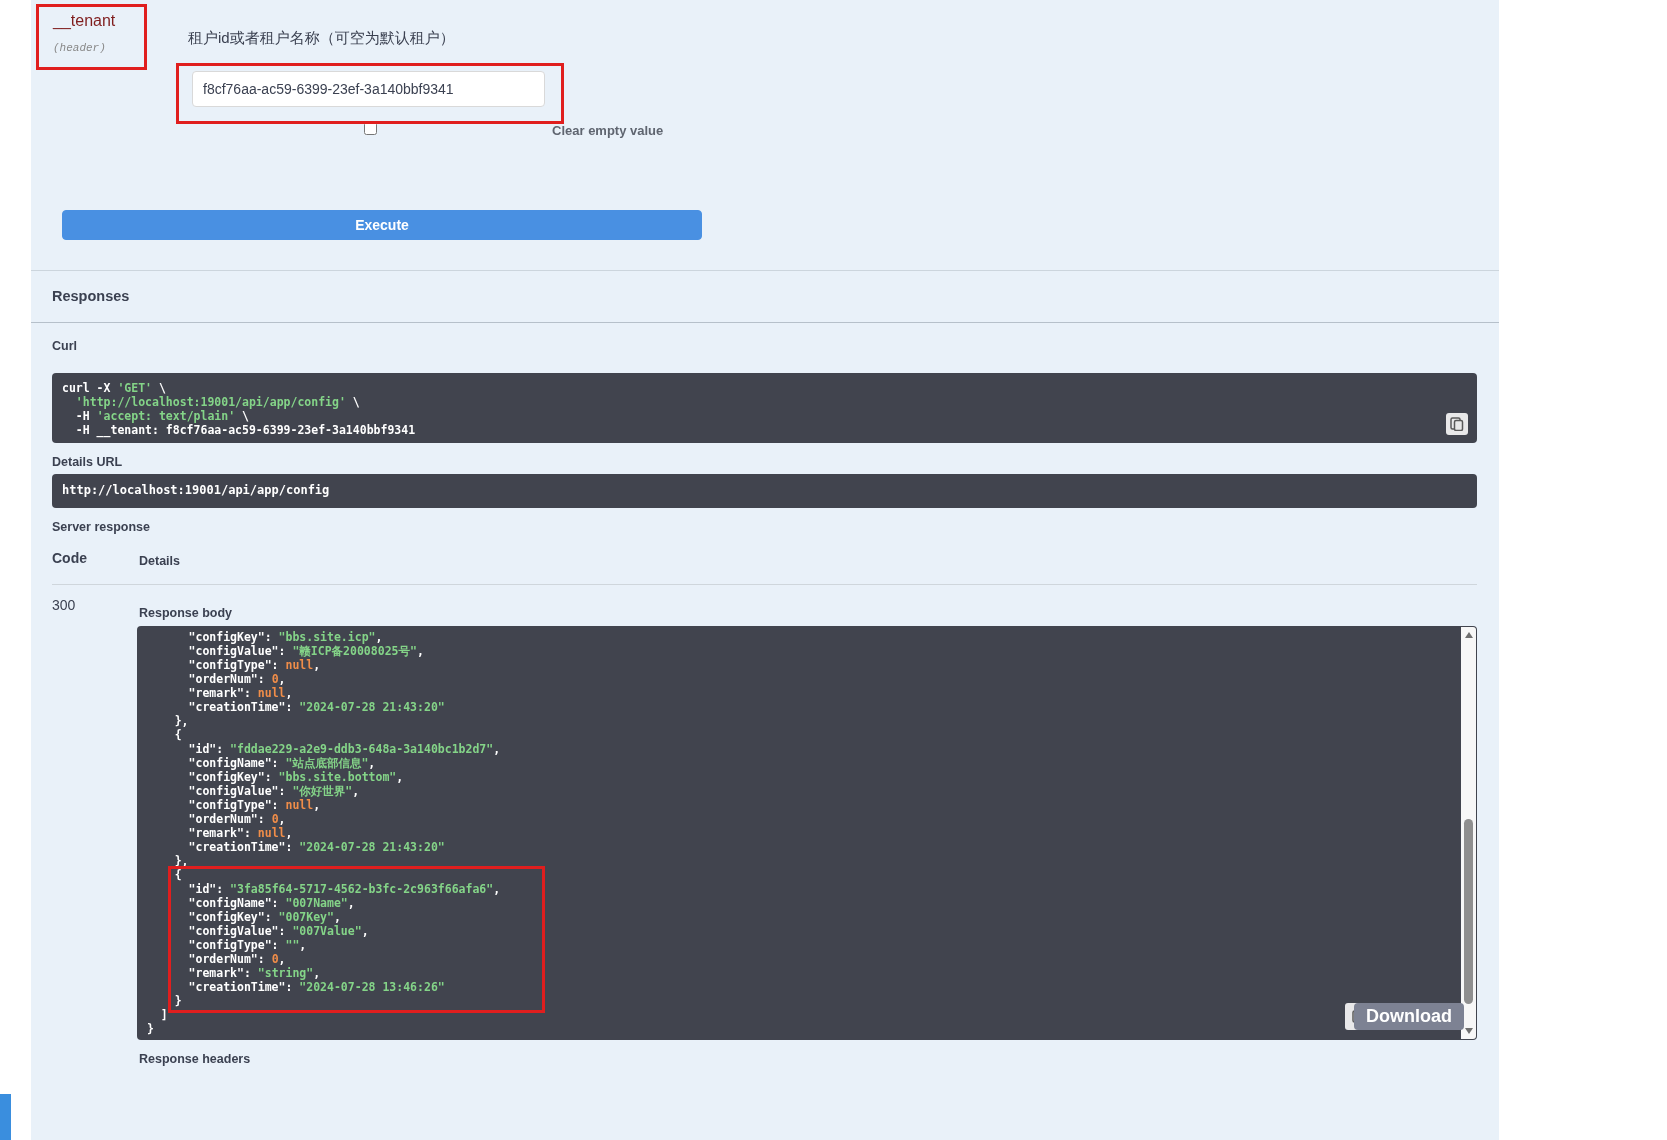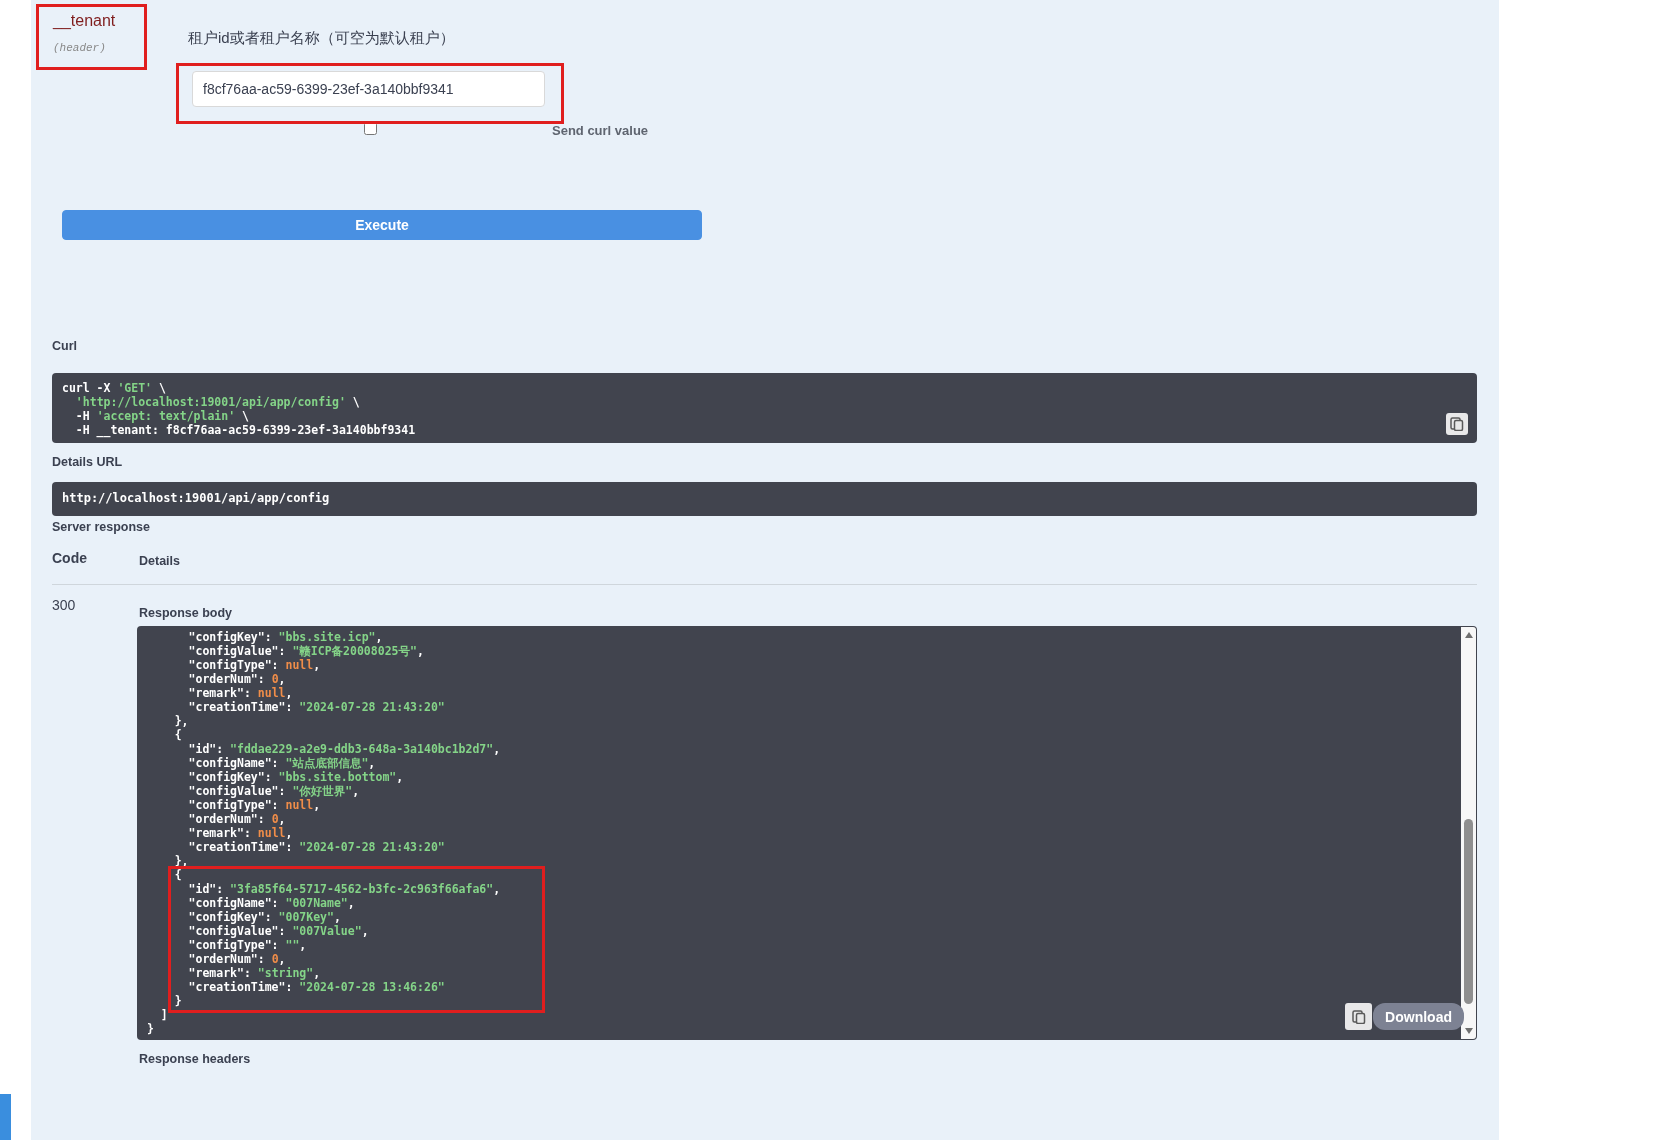--- a/index.html
+++ b/index.html
@@ -54,21 +54,21 @@
   .body-label { left:139px; top:606px; }
   .headers-label { left:139px; top:1052px; }
 
   
   .code-block { position:absolute; background:#41444e; border-radius:4px; color:#fff;
                 font-family:"DejaVu Sans Mono","Liberation Mono", monospace;
                 font-weight:bold; overflow:hidden; }
   .curl-block { left:52px; top:373px; width:1425px; height:70px; padding:8px 10px;
                 font-size:11.5px; line-height:14px; }
   .requrl-block { left:52px; top:474px; width:1425px; height:34px; padding:9px 10px;
-                  font-size:12px; line-height:15px;margin-top:8px; }
+                  font-size:12px; line-height:15px; }
   .response-block { left:137px; top:626px; width:1340px; height:414px; padding:4px 10px;
                     font-size:11.5px; line-height:14px; }
   .tokens { white-space:pre; font:inherit; }
   .code-line { white-space:pre; height:14px; }
   .tok-w { color:#ffffff; }
   .tok-g { color:#84d488; }
   .tok-o { color:#f08d49; }
 
   .box-json { left:31px; top:240px; width:377px; height:147px; }
 
@@ -81,44 +81,47 @@
   .scroll-arrow.down { bottom:5px; border-top:6px solid #6f6f6f; }
   .scroll-thumb { position:absolute; left:3px; width:9px; top:192px; height:185px;
                   background:#8f8f8f; border-radius:5px; }
 
   
   .copy-btn { position:absolute; display:flex; align-items:center; justify-content:center;
               background:rgba(255,255,255,0.88); border:none; border-radius:3px; cursor:pointer; z-index:5; }
   .curl-copy { right:9px; bottom:8px; width:22px; height:22px; }
   .body-copy { right:105px; bottom:10px; width:27px; height:27px; }
   .download-btn { position:absolute; right:13px; bottom:10px; height:27px; padding:0 12px;
-                  background:#7d8293; color:#fff; font-weight:bold; font-size:14px;
-                  border:none; border-radius:12px; cursor:pointer; z-index:5;
+                  background:#7d8293; color:#fff; font-weight:bold; font-size:18px;
+                  border:none; border-radius:4px; cursor:pointer; z-index:5;
                   font-family:"Liberation Sans", sans-serif; }
 
   .corner-accent { position:absolute; left:0; top:1094px; width:11px; height:46px; background:#3a8ede; }
 </style>
 </head>
 <body>
 
 <div class="screen">
   <div class="panel"></div>
 
   <div class="red-box box-param"></div>
   <div class="param-name">__tenant</div>
   <div class="param-in">(header)</div>
   <div class="param-desc">租户id或者租户名称（可空为默认租户）</div>
 
   <div class="red-box box-input"></div>
   <input class="param-input" type="text" value="f8cf76aa-ac59-6399-23ef-3a140bbf9341" style="">
   <input class="empty-checkbox" type="checkbox" style="">
-  <div class="empty-label">Send curl value</div>
+  <div class="empty-label">Clear empty value</div>
 
   <button class="btn btn-execute">Execute</button>
 
+  <div class="responses-header">
+    <span class="responses-title">Responses</span>
+  </div>
 
   <div class="sec-label curl-label">Curl</div>
   <div class="code-block curl-block">
     <div class="tokens"><div class="code-line"><span class="tok-w">curl -X </span><span class="tok-g">'GET'</span><span class="tok-w"> \</span></div><div class="code-line"><span class="tok-w">  </span><span class="tok-g">'http://localhost:19001/api/app/config'</span><span class="tok-w"> \</span></div><div class="code-line"><span class="tok-w">  -H </span><span class="tok-g">'accept: text/plain'</span><span class="tok-w"> \</span></div><div class="code-line"><span class="tok-w">  -H __tenant: f8cf76aa-ac59-6399-23ef-3a140bbf9341</span></div></div>
     <button class="copy-btn curl-copy">
       <svg width="14" height="14" viewBox="0 0 14 14">
         <rect x="1" y="1" width="9" height="11" rx="1.5" fill="none" stroke="#595959" stroke-width="1.5"></rect>
         <rect x="4.5" y="3.5" width="8" height="10" rx="1.5" fill="#e8e8e8" stroke="#595959" stroke-width="1.5"></rect>
       </svg>
     </button>

